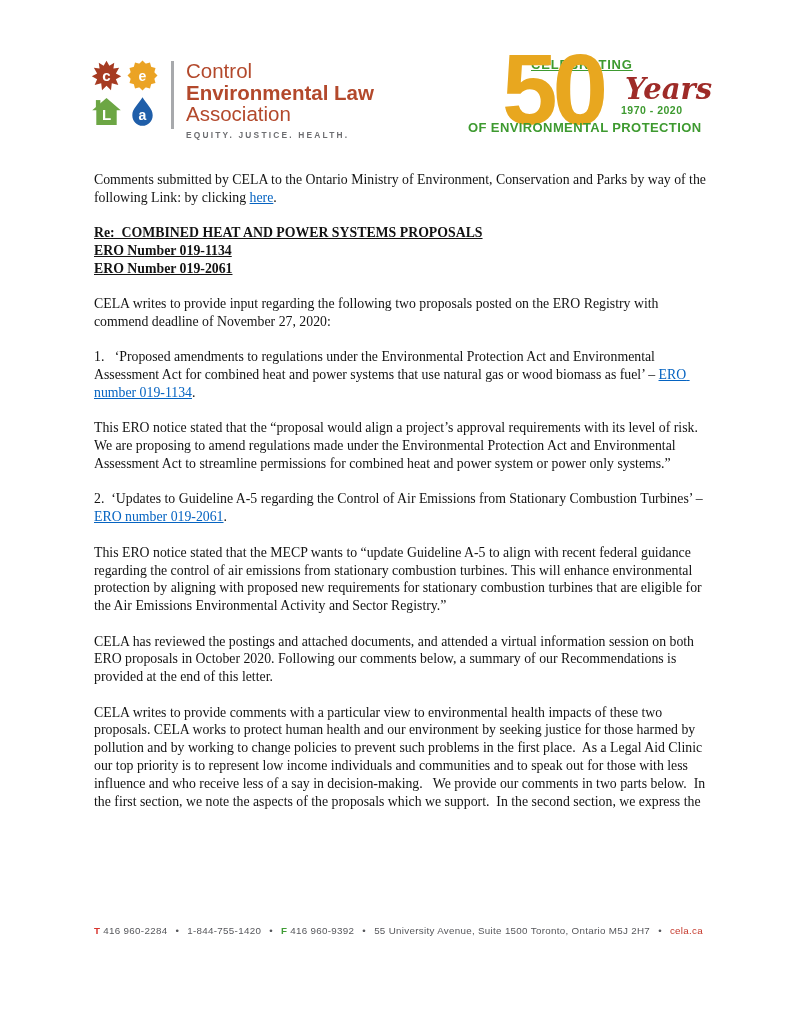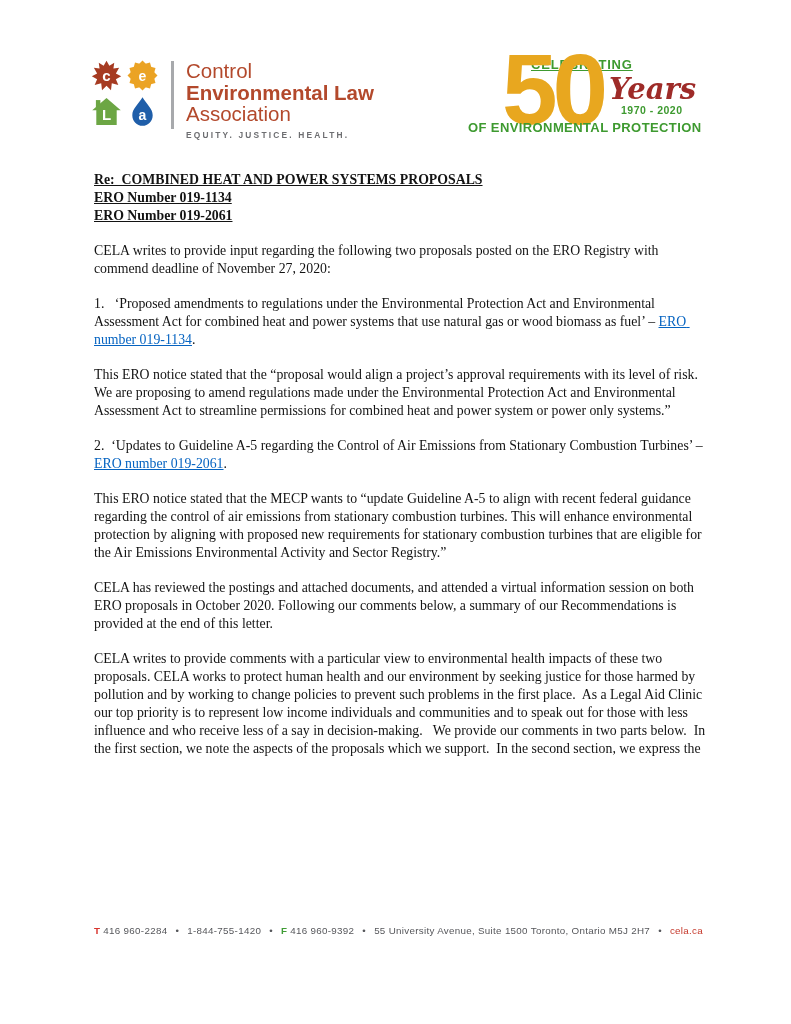--- a/index.html
+++ b/index.html
@@ -35,21 +35,21 @@
     color:#6d6e71;
   }
 
   
   .anniv{position:absolute;left:468px;top:46px;width:260px;height:104px;
          font-family:"Liberation Sans",sans-serif;}
   .anniv .celebrating{position:absolute;left:63px;top:11px;color:#3e9a30;
     font-weight:700;font-size:13px;letter-spacing:0.8px;text-decoration:underline;}
   .anniv .fifty{position:absolute;left:34px;top:-7px;color:#e8a71f;
     font-size:100px;font-weight:700;line-height:1;letter-spacing:-5px;}
-  .anniv .years{position:absolute;left:141px;top:26px;color:#9e2b28;
+  .anniv .years{position:absolute;left:157px;top:26px;color:#9e2b28;
     font-family:"DejaVu Serif",serif;font-style:italic;font-weight:700;font-size:29px;}
   .anniv .range{position:absolute;left:153px;top:58px;color:#3e9a30;
     font-weight:700;font-size:10.5px;letter-spacing:0.5px;}
   .anniv .bottom{position:absolute;left:0;top:74px;color:#3e9a30;
     font-weight:700;font-size:13px;letter-spacing:0.4px;white-space:nowrap;}
 
   
   .body{
     position:absolute;left:94px;top:171px;width:612px;
     font-size:13.8px;line-height:17.85px;color:#131313;
@@ -122,20 +122,21 @@
   <div class="anniv">
     <div class="celebrating">CELEBRATING</div>
     <div class="fifty">50</div>
     <div class="years">Years</div>
     <div class="range">1970 - 2020</div>
     <div class="bottom">OF ENVIRONMENTAL PROTECTION</div>
   </div>
 
   <div class="body">
 
+    <p><span>Comments submitted by CELA to the Ontario Ministry of Environment, Conservation and Parks by way of the following Link: by clicking </span><a class="doclink">here</a><span>.</span></p>
 
     <div class="re-block">
       <div class="re-line">Re:  COMBINED HEAT AND POWER SYSTEMS PROPOSALS</div>
       <div class="re-line">ERO Number 019-1134</div>
       <div class="re-line">ERO Number 019-2061</div>
     </div>
 
     <p>CELA writes to provide input regarding the following two proposals posted on the ERO Registry with commend deadline of November 27, 2020:</p>
 
     <p><span>1.   ‘Proposed amendments to regulations under the Environmental Protection Act and Environmental Assessment Act for combined heat and power systems that use natural gas or wood biomass as fuel’ – </span><a class="doclink">ERO number 019-1134</a><span>.</span></p>

